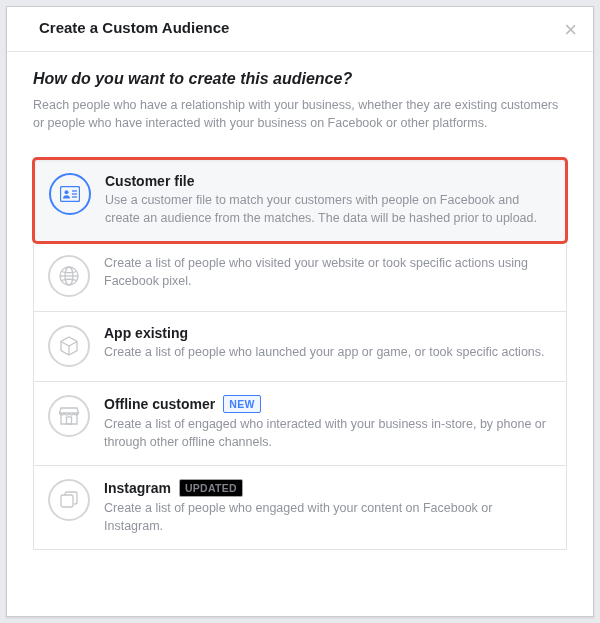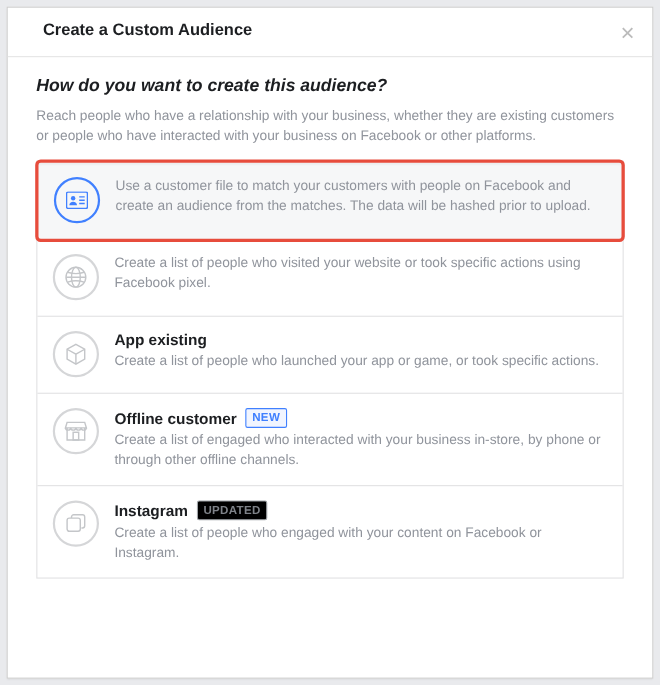--- a/index.html
+++ b/index.html
@@ -48,21 +48,21 @@
       font-size: 16px;
       font-weight: 600;
       color: #1c1e21;
       margin-bottom: 8px;
       font-style: italic;
     }
     .intro {
       font-size: 12.5px;
       color: #90949c;
       line-height: 1.45;
-      margin-bottom: 14px;
+      margin-bottom: 26px;
     }
     .options {
       border: 1px solid #e1e2e3;
     }
     .option {
       display: flex;
       align-items: flex-start;
       padding: 13px 14px 14px 14px;
       border-bottom: 1px solid #e1e2e3;
       cursor: pointer;
@@ -154,20 +154,23 @@
           <svg width="20" height="16" viewBox="0 0 20 16">
             <rect x="0.5" y="0.5" width="19" height="15" rx="1.5" fill="none" stroke="currentColor" stroke-width="1.3"></rect>
             <circle cx="6.5" cy="6.2" r="2" fill="currentColor"></circle>
             <path d="M3 12.5c0-2 1.6-3.2 3.5-3.2s3.5 1.2 3.5 3.2" fill="currentColor"></path>
             <line x1="12" y1="5" x2="17" y2="5" stroke="currentColor" stroke-width="1.3"></line>
             <line x1="12" y1="8" x2="17" y2="8" stroke="currentColor" stroke-width="1.3"></line>
             <line x1="12" y1="11" x2="17" y2="11" stroke="currentColor" stroke-width="1.3"></line>
           </svg>
         </div>
         <div class="option-content">
+          <div class="option-title-row">
+            <span class="option-title">Customer file</span>
+          </div>
           <div class="option-desc">Use a customer file to match your customers with people on Facebook and create an audience from the matches. The data will be hashed prior to upload.</div>
         </div>
       </div>
 
       <div class="option">
         <div class="icon-circle">
           <svg width="22" height="22" viewBox="0 0 22 22">
             <circle cx="11" cy="11" r="9" fill="none" stroke="currentColor" stroke-width="1.3"></circle>
             <ellipse cx="11" cy="11" rx="4" ry="9" fill="none" stroke="currentColor" stroke-width="1.3"></ellipse>
             <line x1="2" y1="11" x2="20" y2="11" stroke="currentColor" stroke-width="1.3"></line>

